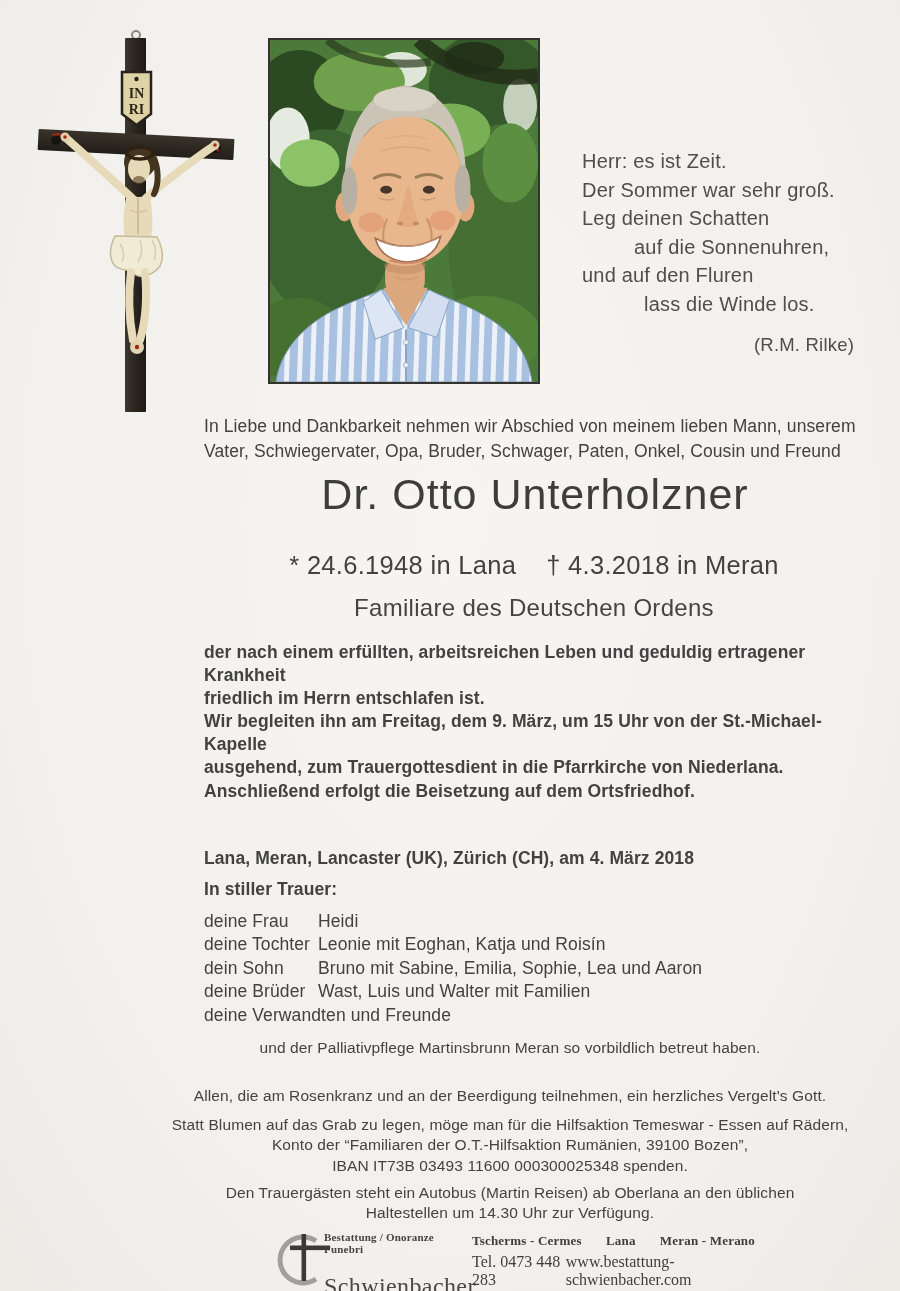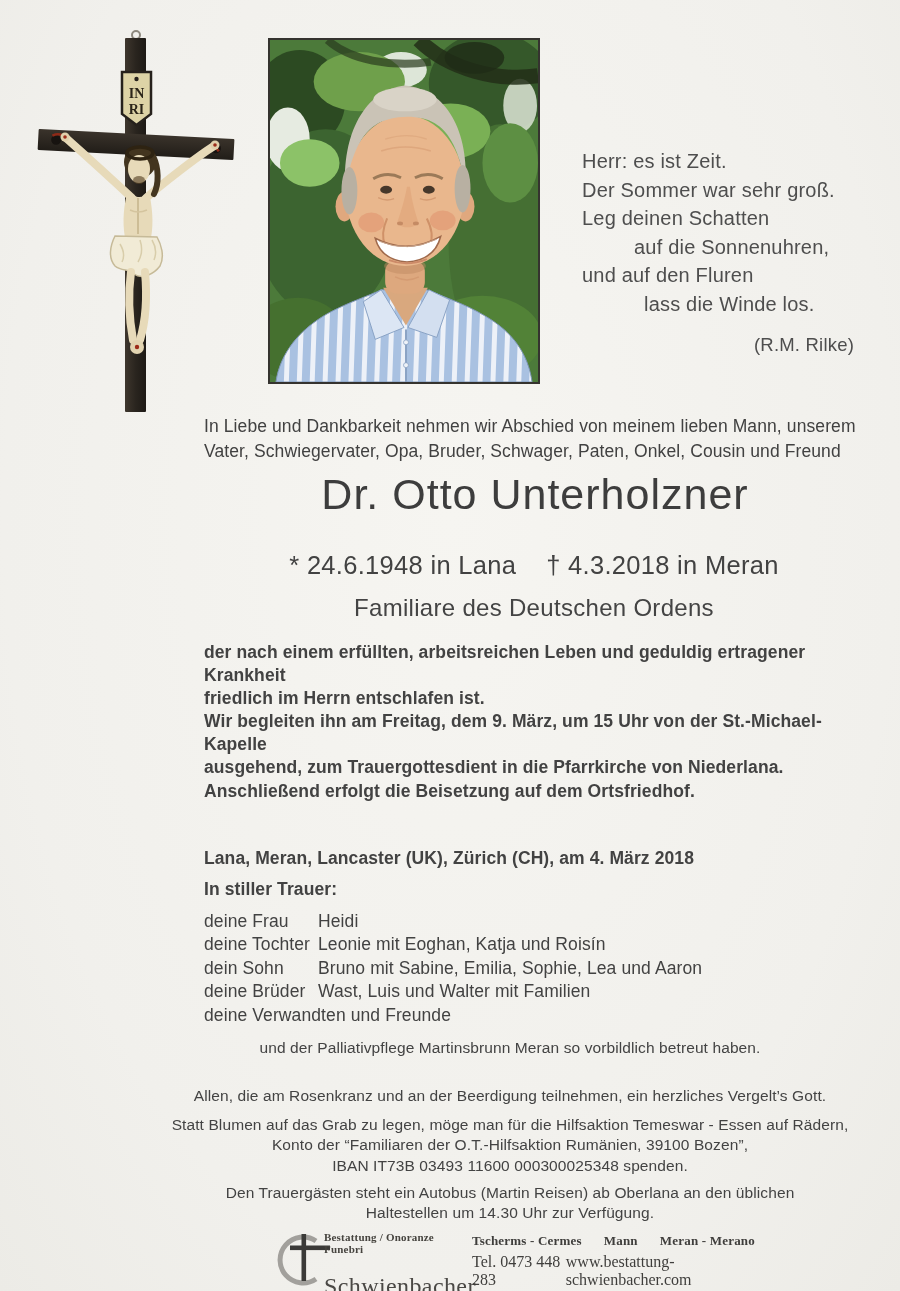--- a/index.html
+++ b/index.html
@@ -264,21 +264,21 @@
       <rect x="14" y="15.5" width="40" height="4.6" fill="#3b3a38"></rect>
     </svg>
   </div>
   <div class="abs f-brand">
     <div class="f-tagline">Bestattung / Onoranze Funebri</div>
     <div class="f-name">Schwienbacher</div>
   </div>
   <div class="abs f-right">
     <div class="f-locs">
       <span>Tscherms - Cermes</span>
-      <span>Mann</span>
+      <span>Lana</span>
       <span>Meran - Merano</span>
     </div>
     <div class="f-contact">
       <span>Tel. 0473 448 283</span>
       <span>www.bestattung-schwienbacher.com</span>
     </div>
   </div>
 
 </div>
 

